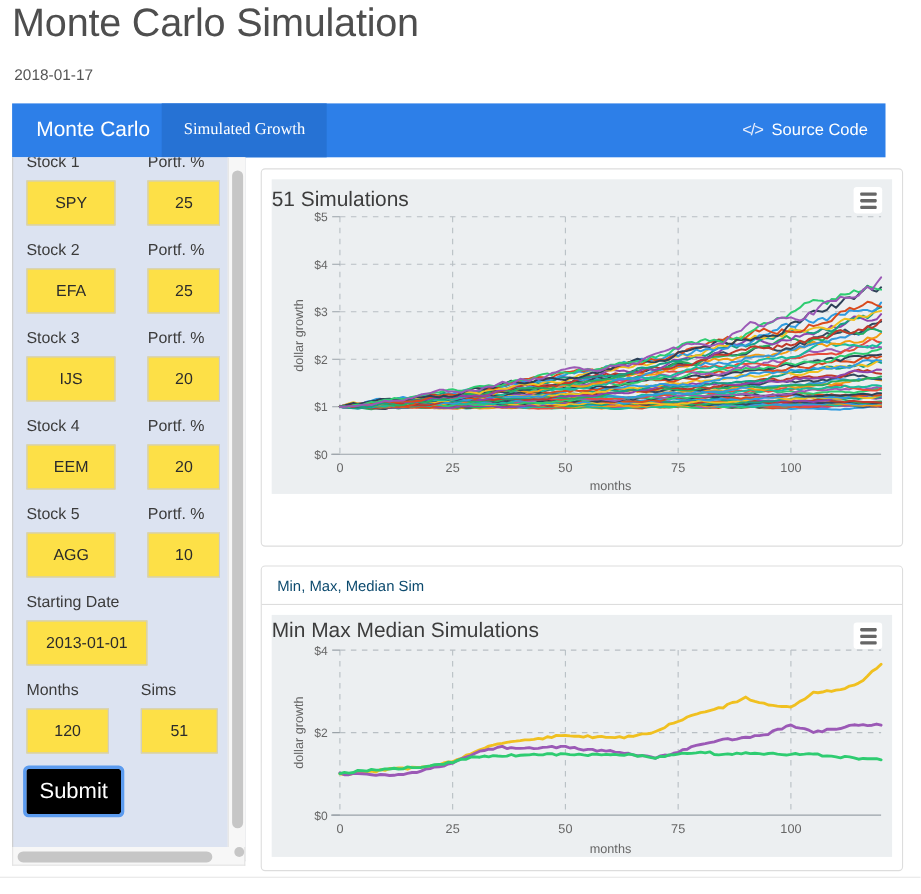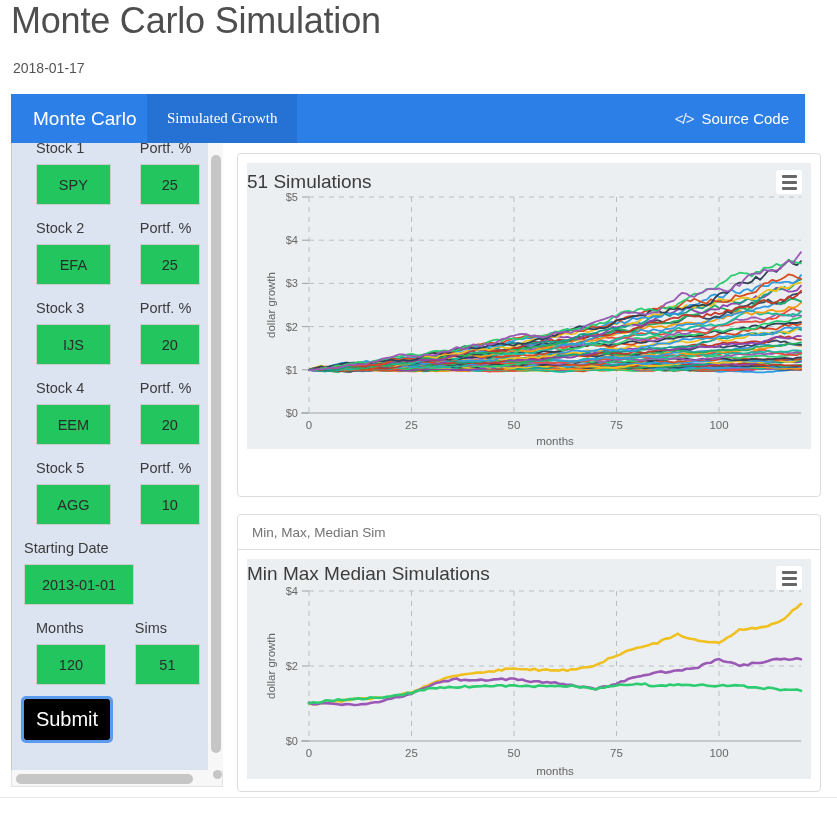--- a/index.html
+++ b/index.html
@@ -48,33 +48,33 @@
   
   .sidebar-wrap {
     position:absolute; left:11px; top:143px; width:212px; height:640px;
     background:#DCE3F1; border:1px solid #ccc; border-top:none;
     overflow:hidden;
   }
   .sidebar-inner {
     position:absolute; left:0; top:-14px; width:200px; padding:10px 12px 14px 12px;
   }
   .fgroup { margin-bottom:14px; }
-  .frow { display:flex; gap:29px;margin-left:12px; }
+  .frow { display:flex; gap:29px; }
   .fcol { display:flex; flex-direction:column; }
   .fcol.stock { width:93px; }
   .fcol.pct { width:75px; }
   .fcol.date { width:110px; }
   .fcol.months { width:75px; }
   .fcol.sims { width:70px; }
   .flabel {
     font-size:14.5px; color:#3b3b3b; margin-bottom:6px; line-height:19px;
     white-space:nowrap;
   }
   .finput {
-    height:41px; background:#22c55e; border:1px solid #ccc;
+    height:41px; background:#fde047; border:1px solid #ccc;
     display:flex; align-items:center; justify-content:center;
     font-size:14.5px; color:#2b2b2b;
   }
   .submit-btn {
     margin-top:6px; width:86px; height:41px;
     background:#000000; color:#fff; font-size:20px;
     border:2px solid #000; outline:3px solid #5B9BEF; outline-offset:0px;
     display:flex; align-items:center; justify-content:center;
     border-radius:2px; cursor:pointer;
   }
@@ -112,21 +112,21 @@
   .tabbar { height:35px; border-bottom:1px solid #ddd; display:flex; background:#fff; }
   .tab-active {
     height:35px; padding:0 14px; display:flex; align-items:center;
     font-size:13.5px; color:#5a5a5a; background:#fff;
     border-top:3px solid #4f93dd; border-right:1px solid #ddd;
     margin-top:-1px; position:relative; z-index:2;
     border-bottom:1px solid #fff; white-space:nowrap;
   }
   .panel-head {
     height:35px; padding:0 14px; display:flex; align-items:center;
-    font-size:13.5px; color:#737373; border-bottom:1px solid #ddd;
+    font-size:13.5px; color:#0c4a6e; border-bottom:1px solid #ddd;
     white-space:nowrap;
   }
 
   .chart-box {
     margin:9px; background:#ECEFF1; position:relative; overflow:hidden;
   }
   .chart-1 { height:286px; }
   .chart-2 { height:220px; }
 
   .chart-title {

